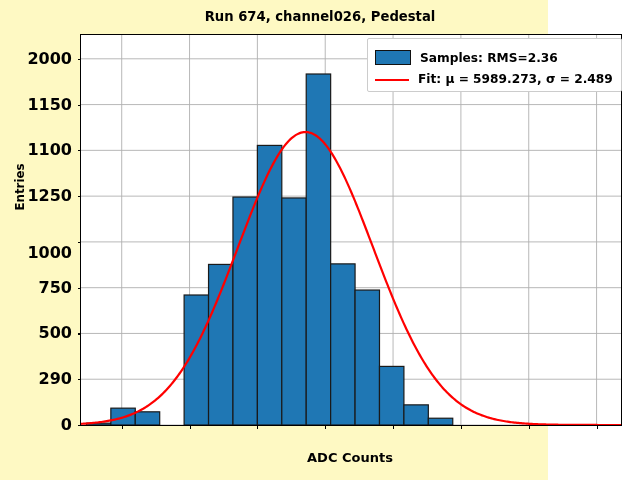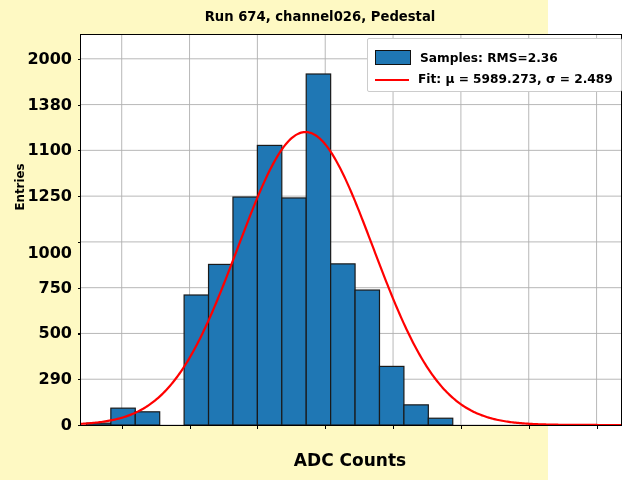--- a/index.html
+++ b/index.html
@@ -80,21 +80,21 @@
     top: 429px;
     width: 540px;
     height: 20px;
   }
   #xlabel {
     position: absolute;
     left: 80px;
     top: 450px;
     width: 540px;
     text-align: center;
-    font-size: 17px;
+    font-size: 13px;
     color: #000000;
   }
   #ylabel {
     position: absolute;
     left: -60px;
     top: 180px;
     width: 160px;
     text-align: center;
     font-size: 11.8px;
     color: #000000;
@@ -233,21 +233,21 @@
   </div>
 
   <div id="ytick-labels">
       <div class="ytick-label" style="top: 390px;">0</div>
       <div class="ytick-label" style="top: 344.225px;">290</div>
       <div class="ytick-label" style="top: 298.451px;">500</div>
       <div class="ytick-label" style="top: 252.676px;">750</div>
       <div class="ytick-label" style="top: 218px;">1000</div>
       <div class="ytick-label" style="top: 161.127px; margin-left: 28px;">1250</div>
       <div class="ytick-label" style="top: 115.352px;">1100</div>
-      <div class="ytick-label" style="top: 69.5775px;">1380</div>
+      <div class="ytick-label" style="top: 69.5775px;">1150</div>
       <div class="ytick-label" style="top: 23.8028px;">2000</div>
     </div>
 
   <div id="xlabel">ADC Counts</div>
   <div id="ylabel">Entries</div>
 
   <div id="legend">
     <div class="legend-row">
       <span class="legend-swatch-patch"></span>
       <span class="legend-text">Samples: RMS=2.36</span>

